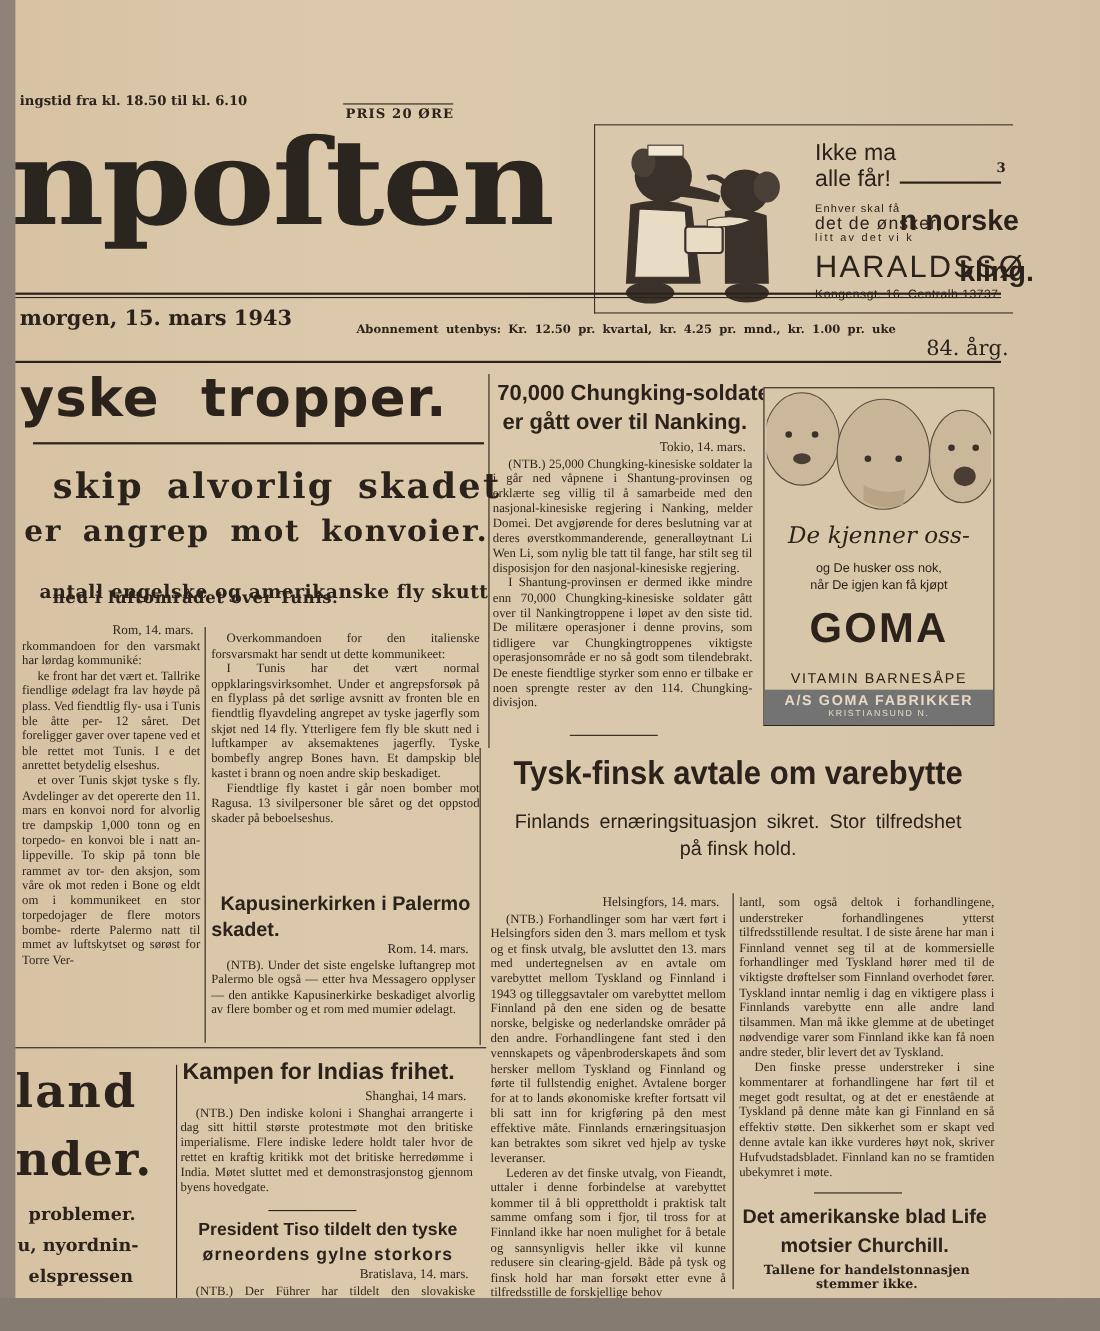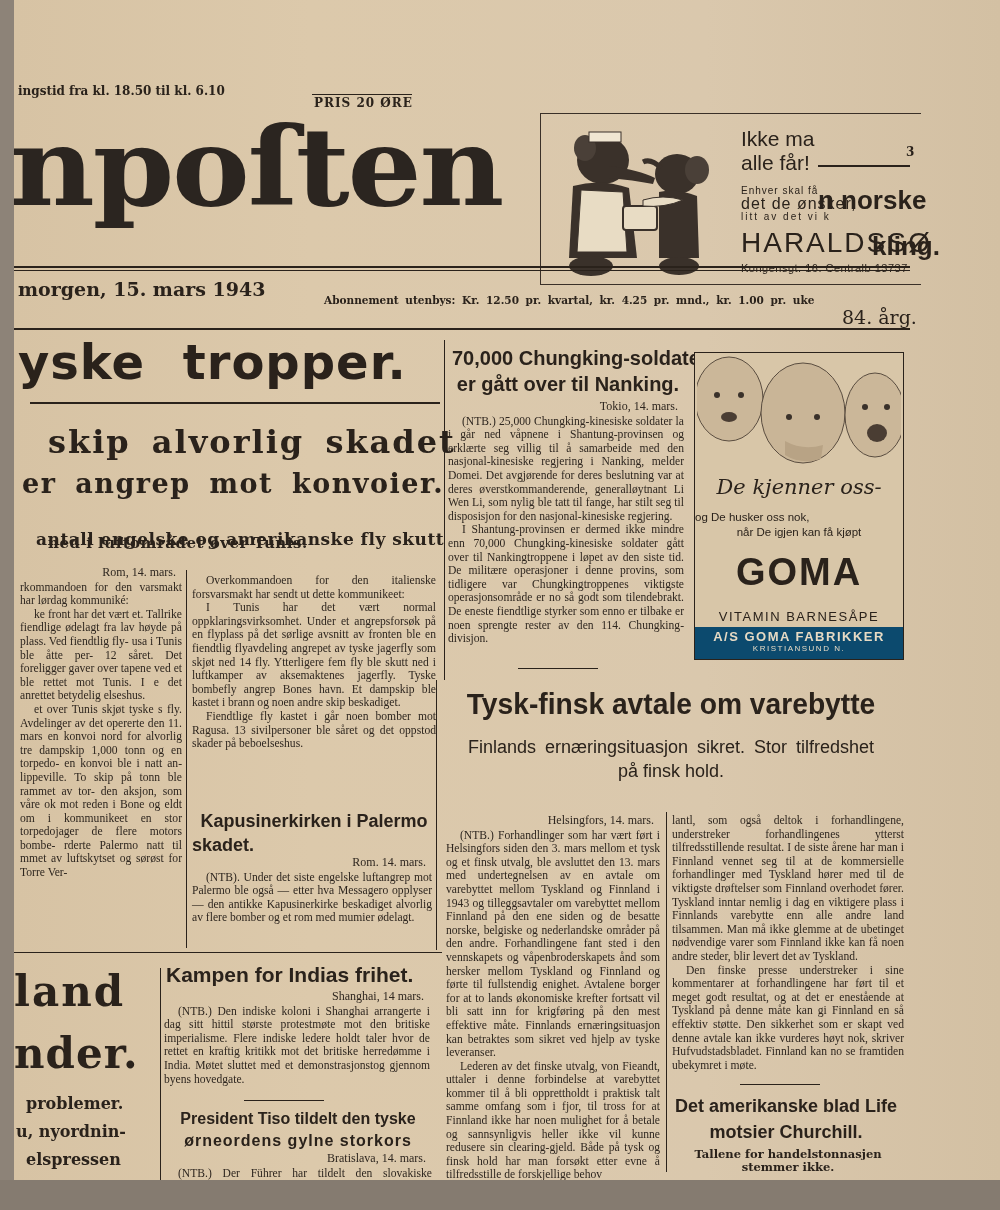--- a/index.html
+++ b/index.html
@@ -109,25 +109,25 @@
     <ellipse cx="106" cy="58" rx="42" ry="50" fill="#c9b597" stroke="#5a4d40"></ellipse>
     <circle cx="92" cy="62" r="3" fill="#3a312a"></circle>
       <circle cx="120" cy="62" r="3" fill="#3a312a"></circle>
     <path d="M88 86 Q106 96 126 90 L124 104 Q104 110 88 100 Z" fill="#b8a385"></path>
     <ellipse cx="178" cy="60" rx="30" ry="42" fill="#cbb799" stroke="#5a4d40"></ellipse>
     <circle cx="168" cy="52" r="3" fill="#3a312a"></circle>
       <circle cx="190" cy="52" r="3" fill="#3a312a"></circle>
     <ellipse cx="180" cy="78" rx="10" ry="9" fill="#4a3d33"></ellipse>
   </svg>
   <div class="abs" style="left:0;top:122px;width:208px;text-align:center;font-family:'DejaVu Serif',serif;font-style:italic;font-size:21px;">De kjenner oss-</div>
-  <div class="abs narrow" style="left:0;top:158px;width:208px;font-size:11.5px;">og De husker oss nok,</div>
+  <div class="abs narrow" style="left:0;top:158px;width:208px;text-align:center;font-size:11.5px;">og De husker oss nok,</div>
   <div class="abs narrow" style="left:0;top:173px;width:208px;text-align:center;font-size:11.5px;">når De igjen kan få kjøpt</div>
   <div class="abs narrow" style="left:0;top:198px;width:208px;text-align:center;font-size:38px;font-weight:bold;letter-spacing:2px;line-height:42px;">GOMA</div>
   <div class="abs narrow" style="left:0;top:256px;width:208px;text-align:center;font-size:13px;letter-spacing:1.5px;">VITAMIN BARNESÅPE</div>
-  <div class="abs" style="left:0;top:274px;width:208px;height:32px;background:#0c4a6e;">
+  <div class="abs" style="left:0;top:274px;width:208px;height:32px;background:#737373;">
     <div class="narrow" style="text-align:center;color:#e6dac4;font-size:13px;font-weight:bold;letter-spacing:1.5px;margin-top:2px;">A/S GOMA FABRIKKER</div>
     <div class="narrow" style="text-align:center;color:#e6dac4;font-size:8px;letter-spacing:1.5px;">KRISTIANSUND N.</div>
   </div>
 </div>
 
 <div class="rule" style="left:436px;top:680px;width:1px;height:270px;"></div>
 <div class="abs hl-cond" style="left:436px;top:686px;font-size:30px;line-height:36px;width:470px;text-align:center;transform:scaleX(0.94);transform-origin:center top;">Tysk-finsk avtale om varebytte</div>
 <div class="abs narrow" style="left:436px;top:736px;width:470px;text-align:center;font-size:18px;line-height:22px;word-spacing:4px;">Finlands ernæringsituasjon sikret. Stor tilfredshet</div>
 <div class="abs narrow" style="left:436px;top:760px;width:470px;text-align:center;font-size:18px;line-height:22px;">på finsk hold.</div>
 

